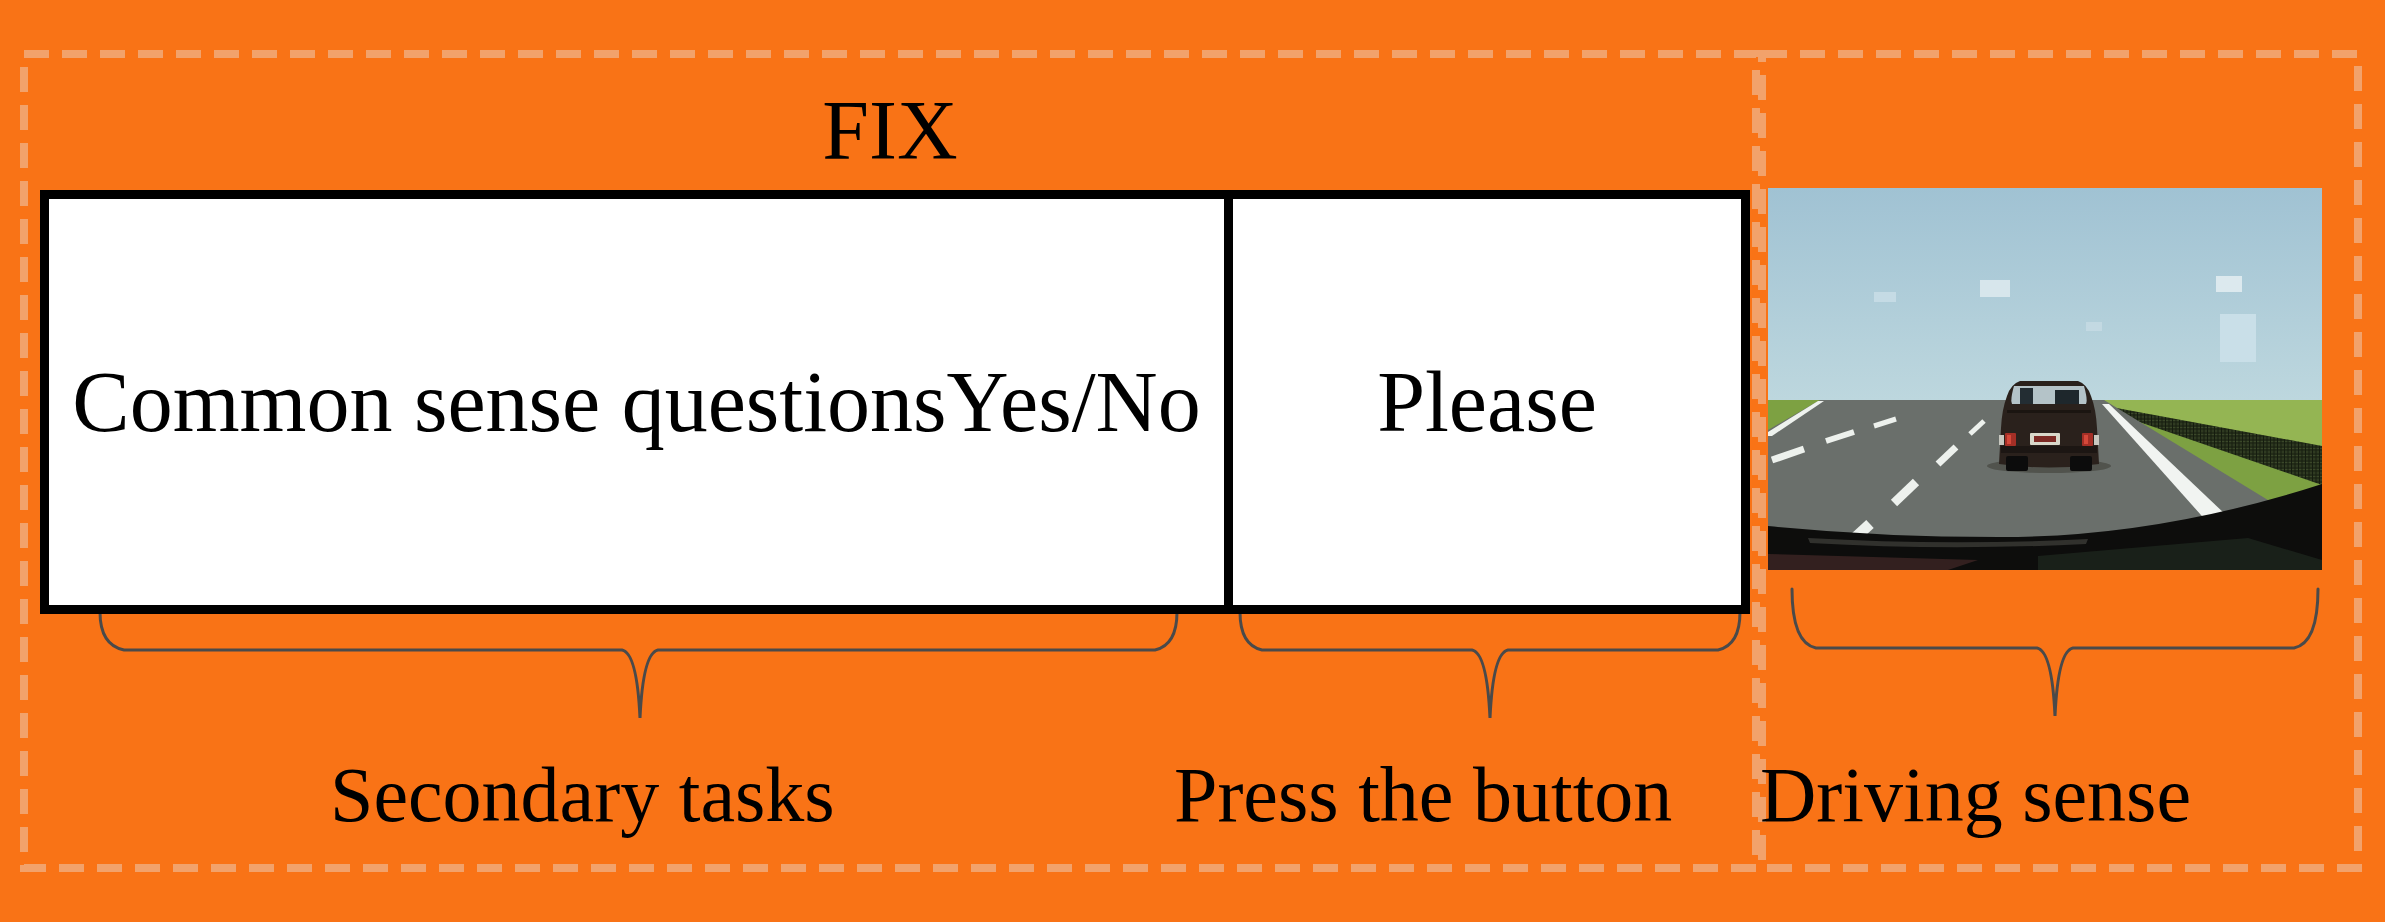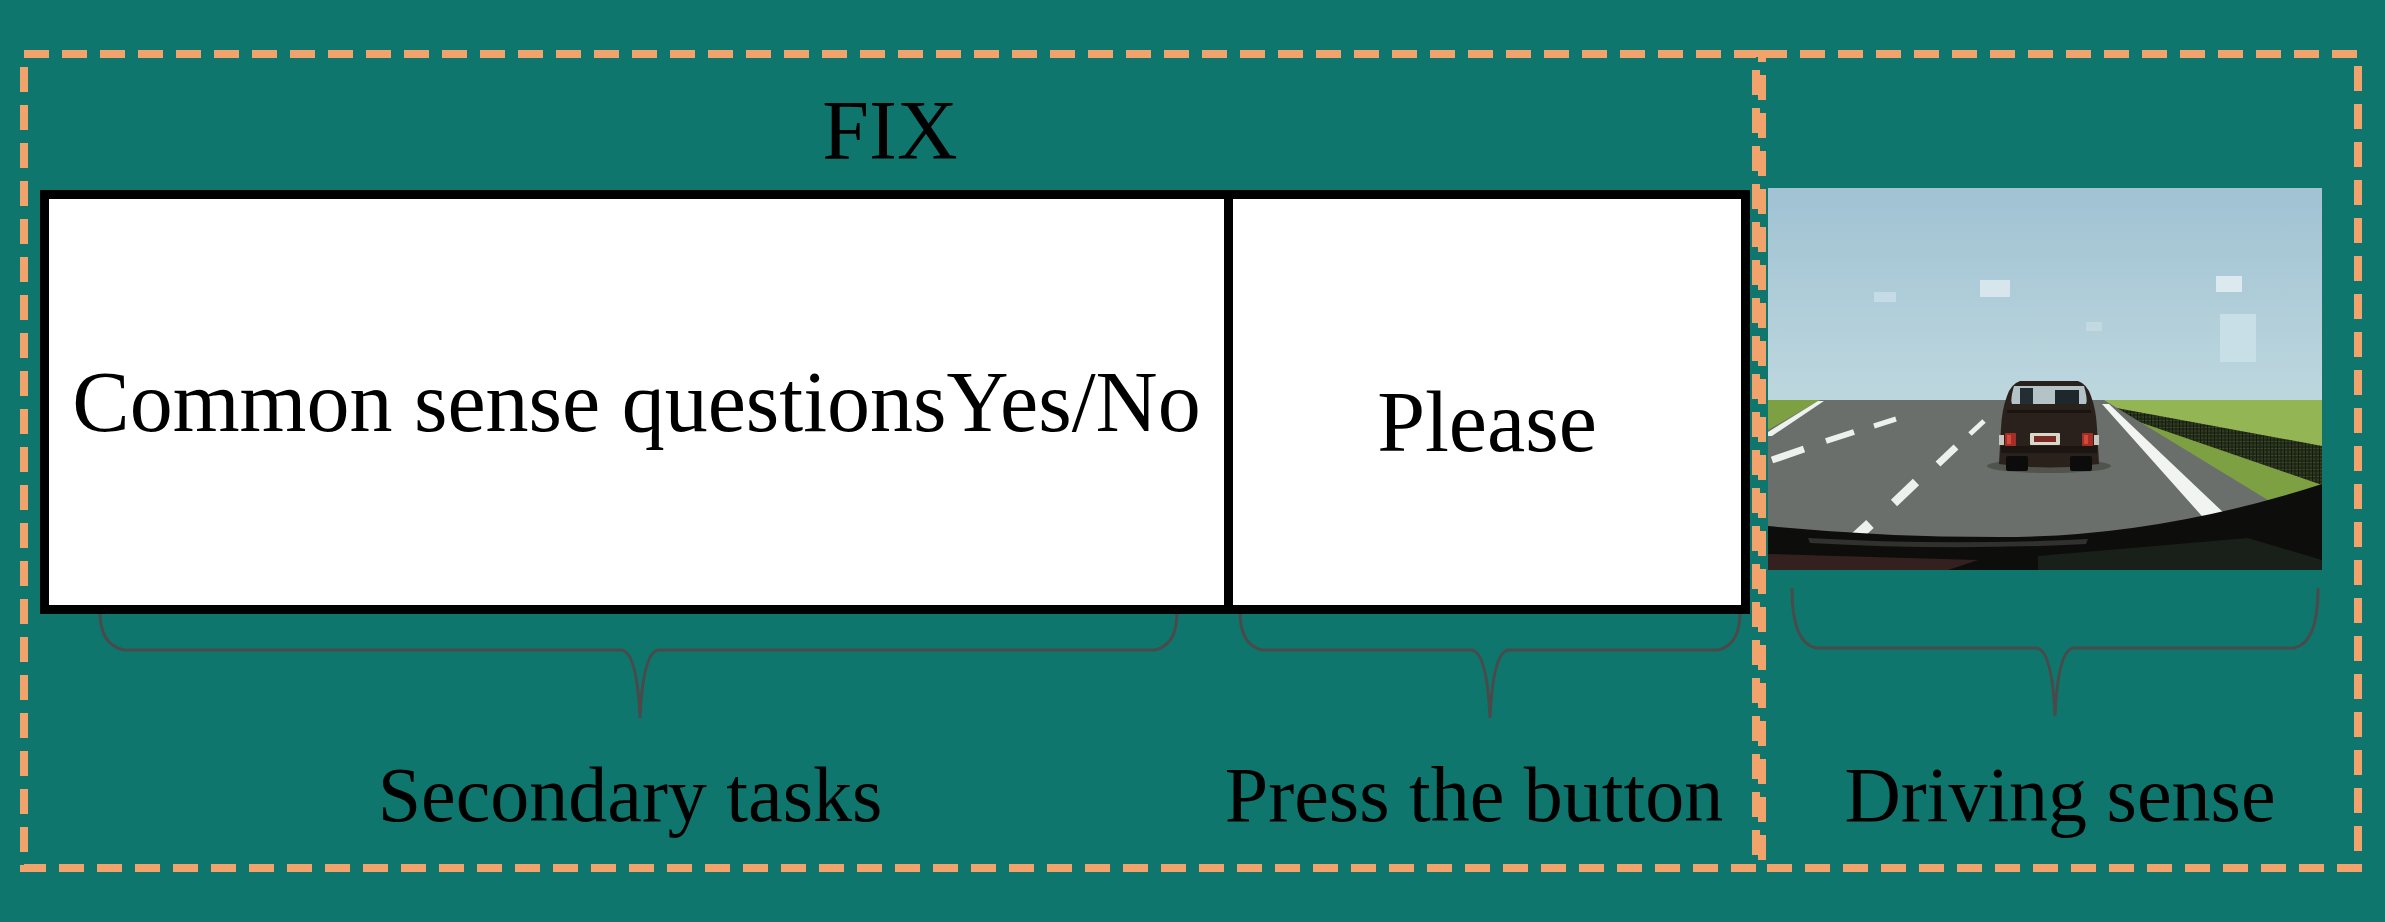--- a/index.html
+++ b/index.html
@@ -1,41 +1,41 @@
 <!DOCTYPE html>
 <html><head>
 <meta charset="utf-8">
 <style>
   html,body{margin:0;padding:0;background:#ffffff;}
   .canvas{
-    position:relative;width:2385px;height:922px;background:#0f766e;overflow:hidden;
+    position:relative;width:2385px;height:922px;background:#f97316;overflow:hidden;
     font-family:"Liberation Serif","DejaVu Serif",serif;color:#000;
   }
   .layer{position:absolute;left:0;top:0;}
   .panel-title{
     position:absolute;top:86px;height:90px;line-height:90px;
     font-size:84px;text-align:center;white-space:nowrap;color:#000;
   }
   .fix-title{left:24px;width:1732px;}
   .stim-title{left:1762px;width:596px;}
   .task-box{
     position:absolute;left:40px;top:190px;width:1710px;height:424px;
     border:9px solid #000;box-sizing:border-box;background:#fff;
   }
   .task-divider{position:absolute;left:1224px;top:190px;width:9px;height:424px;background:#000;}
   .cell{
     position:absolute;top:199px;height:406px;display:flex;flex-direction:row;
     align-items:center;justify-content:center;text-align:center;
     font-size:86px;line-height:97px;white-space:nowrap;
   }
   .cell-left{left:49px;width:1175px;}
-  .cell-right{left:1233px;width:508px;margin-top:20px;}
+  .cell-right{left:1233px;width:508px;}
   .bottom-label{
     position:absolute;top:755px;height:80px;line-height:80px;width:600px;
-    font-size:78px;text-align:center;white-space:nowrap;color:#000;
+    font-size:78px;text-align:left;white-space:nowrap;color:#000;
   }
   .label-secondary{left:330px;}
   .label-press{left:1174px;}
   .label-driving{left:1760px;}
   .scene{position:absolute;left:1768px;top:188px;width:554px;height:382px;}
 </style>
 </head>
 <body>
 
 <div class="canvas">

